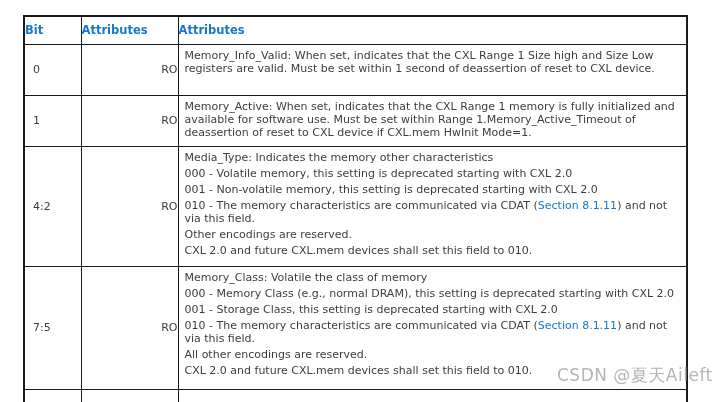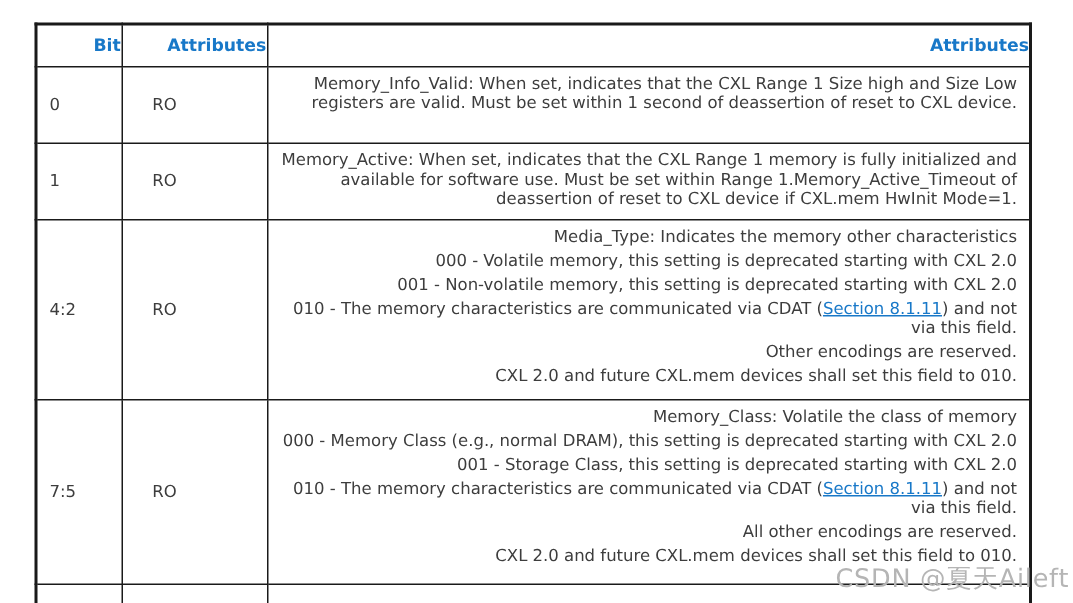--- a/index.html
+++ b/index.html
@@ -23,47 +23,48 @@
   .spec-table col.c-attr { width: 97px; }
   .spec-table th, .spec-table td {
     border: 1px solid var(--border, #1a1a1a);
     background: #ffffff;
   }
   .spec-table thead tr { height: 28px; }
   .spec-table th {
     color: var(--header-blue, #1878c8);
     font-weight: bold;
     font-size: 11.5px;
-    text-align: right;
+    text-align: left;
     vertical-align: middle;
   }
   .spec-table td {
     font-size: 11px;
     color: var(--body-text, #3d3d3d);
   }
   .spec-table td.bit {
     padding-left: 8px;
     vertical-align: middle;
   }
   .spec-table td.attr {
     padding-left: 20px;
     vertical-align: middle;
+    text-align: right;
   }
   .spec-table td.desc {
     padding: 4px 8px 2px 6px;
     vertical-align: top;
     line-height: 13px;
   }
-  .spec-table td.desc p { margin: 0 0 3px 0; text-align: right; }
+  .spec-table td.desc p { margin: 0 0 3px 0; }
   .spec-table td.desc p:last-child { margin-bottom: 0; }
-  .link { color: var(--link-blue, #1878c8); text-decoration: underline; }
+  .link { color: var(--link-blue, #1878c8); }
   .watermark {
     position: absolute;
     left: 557px;
-    top: 374px;
+    top: 364px;
     font-size: 17px;
     color: var(--watermark, #b5b5b5);
     white-space: nowrap;
     letter-spacing: 0.5px;
   }
 </style>
 </head>
 <body style="--bg: #ffffff; --border: #1a1a1a; --header-blue: #1878c8; --link-blue: #1878c8; --body-text: #3d3d3d; --watermark: #b5b5b5;">
 
 <table class="spec-table">

